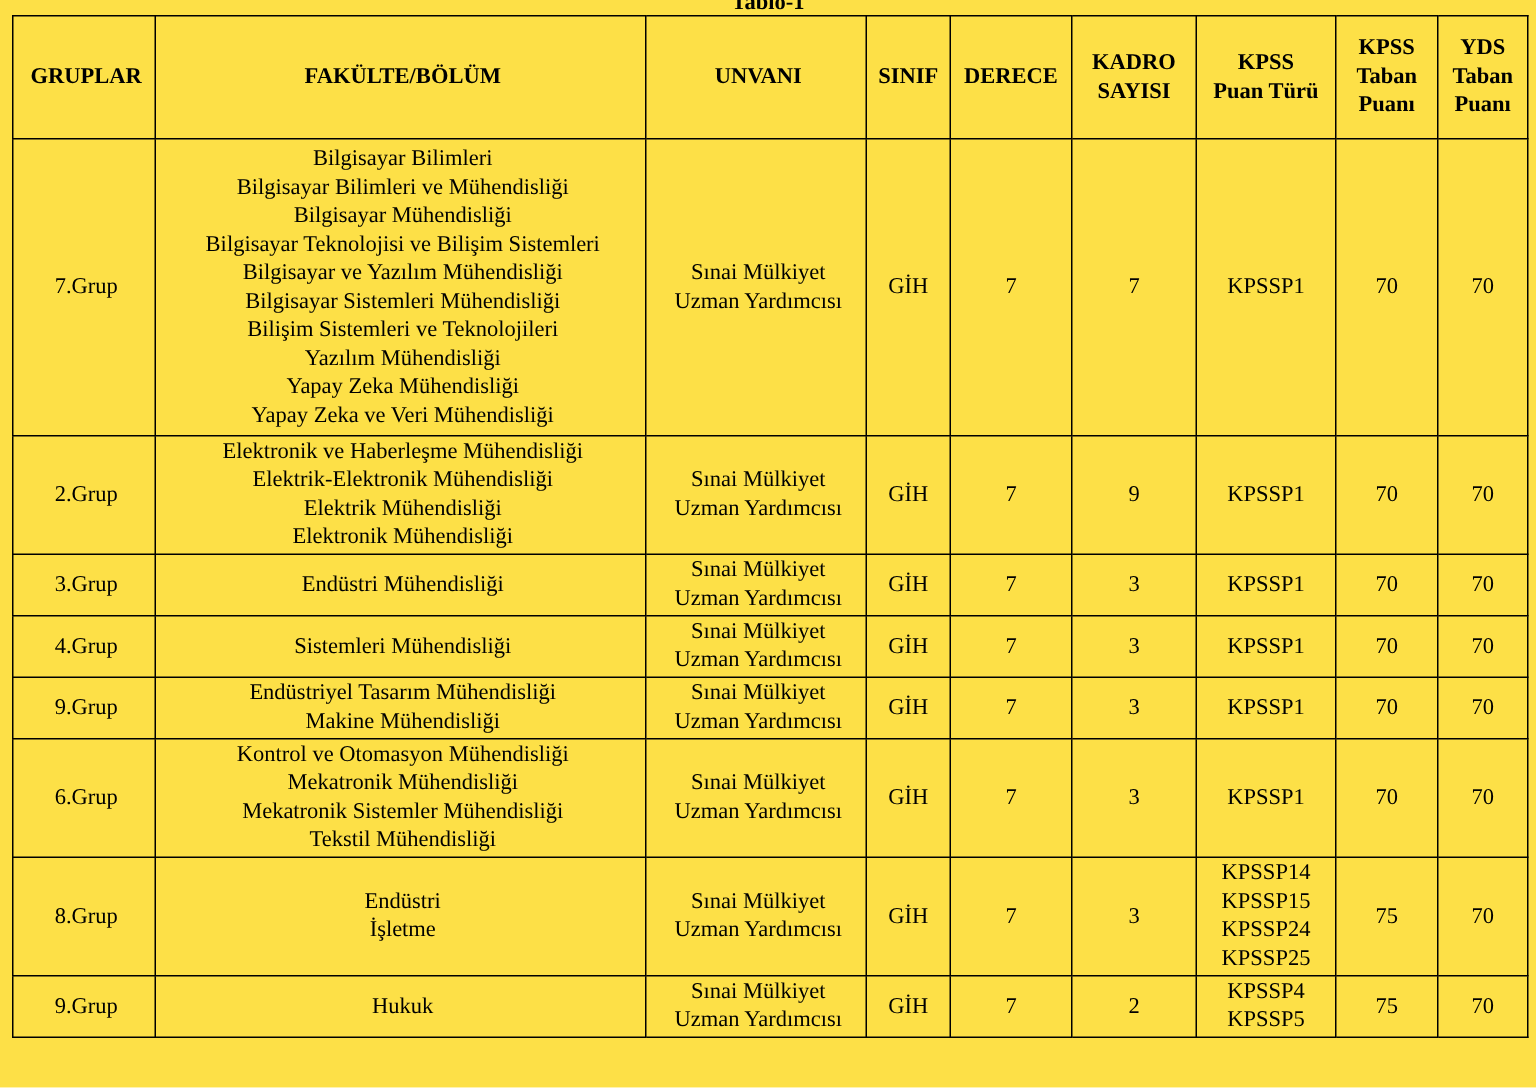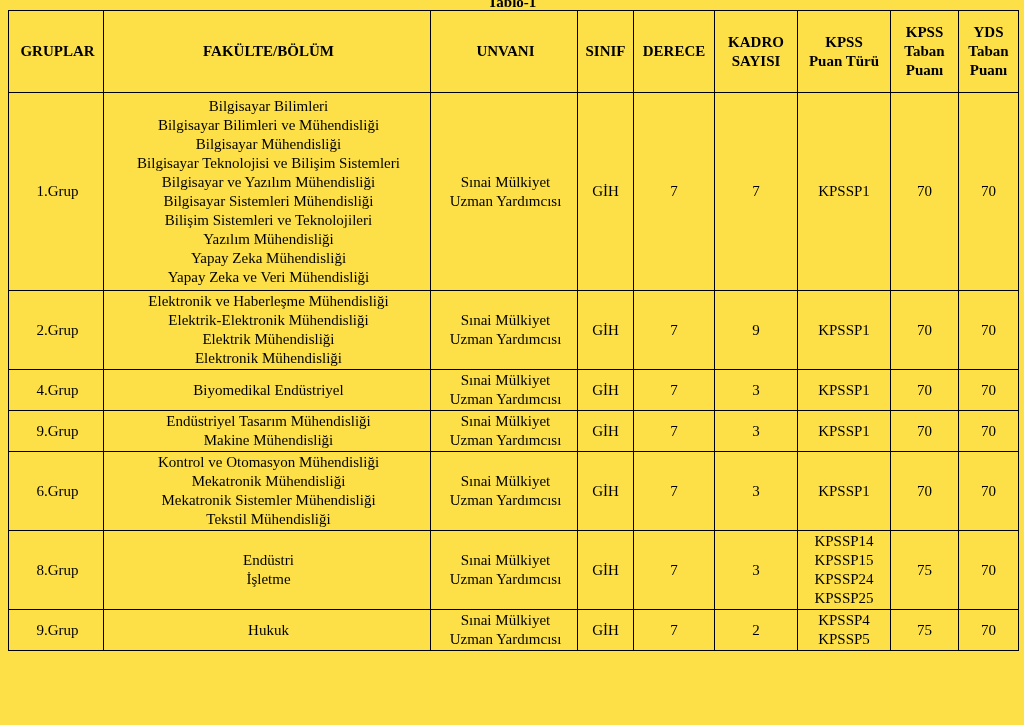--- a/index.html
+++ b/index.html
@@ -94,21 +94,21 @@
 Puan Türü</th>
       <th class="center prelines">KPSS
 Taban
 Puanı</th>
       <th class="center prelines">YDS
 Taban
 Puanı</th>
     </tr>
 
     <tr class="h-r0">
-      <td class="left bold">1.Grup</td>
+      <td class="left bold">7.Grup</td>
       <td class="left bold prelines">Bilgisayar Bilimleri
 Bilgisayar Bilimleri ve Mühendisliği
 Bilgisayar Mühendisliği
 Bilgisayar Teknolojisi ve Bilişim Sistemleri
 Bilgisayar ve Yazılım Mühendisliği
 Bilgisayar Sistemleri Mühendisliği
 Bilişim Sistemleri ve Teknolojileri
 Yazılım Mühendisliği
 Yapay Zeka Mühendisliği
 Yapay Zeka ve Veri Mühendisliği</td>
@@ -131,24 +131,36 @@
       <td class="left prelines">Sınai Mülkiyet
 Uzman Yardımcısı</td>
       <td class="center">GİH</td>
       <td class="center">7</td>
       <td class="center">9</td>
       <td class="center prelines">KPSSP1</td>
       <td class="center">70</td>
       <td class="center">70</td>
     </tr>
 
+    <tr class="h-r2">
+      <td class="left bold">3.Grup</td>
+      <td class="left bold prelines">Endüstri Mühendisliği</td>
+      <td class="left prelines">Sınai Mülkiyet
+Uzman Yardımcısı</td>
+      <td class="center">GİH</td>
+      <td class="center">7</td>
+      <td class="center">3</td>
+      <td class="center prelines">KPSSP1</td>
+      <td class="center">70</td>
+      <td class="center">70</td>
+    </tr>
 
     <tr class="h-r3">
       <td class="left bold">4.Grup</td>
-      <td class="left bold prelines">Biyomedikal Endüstriyel</td>
+      <td class="left bold prelines">Sistemleri Mühendisliği</td>
       <td class="left prelines">Sınai Mülkiyet
 Uzman Yardımcısı</td>
       <td class="center">GİH</td>
       <td class="center">7</td>
       <td class="center">3</td>
       <td class="center prelines">KPSSP1</td>
       <td class="center">70</td>
       <td class="center">70</td>
     </tr>
 

